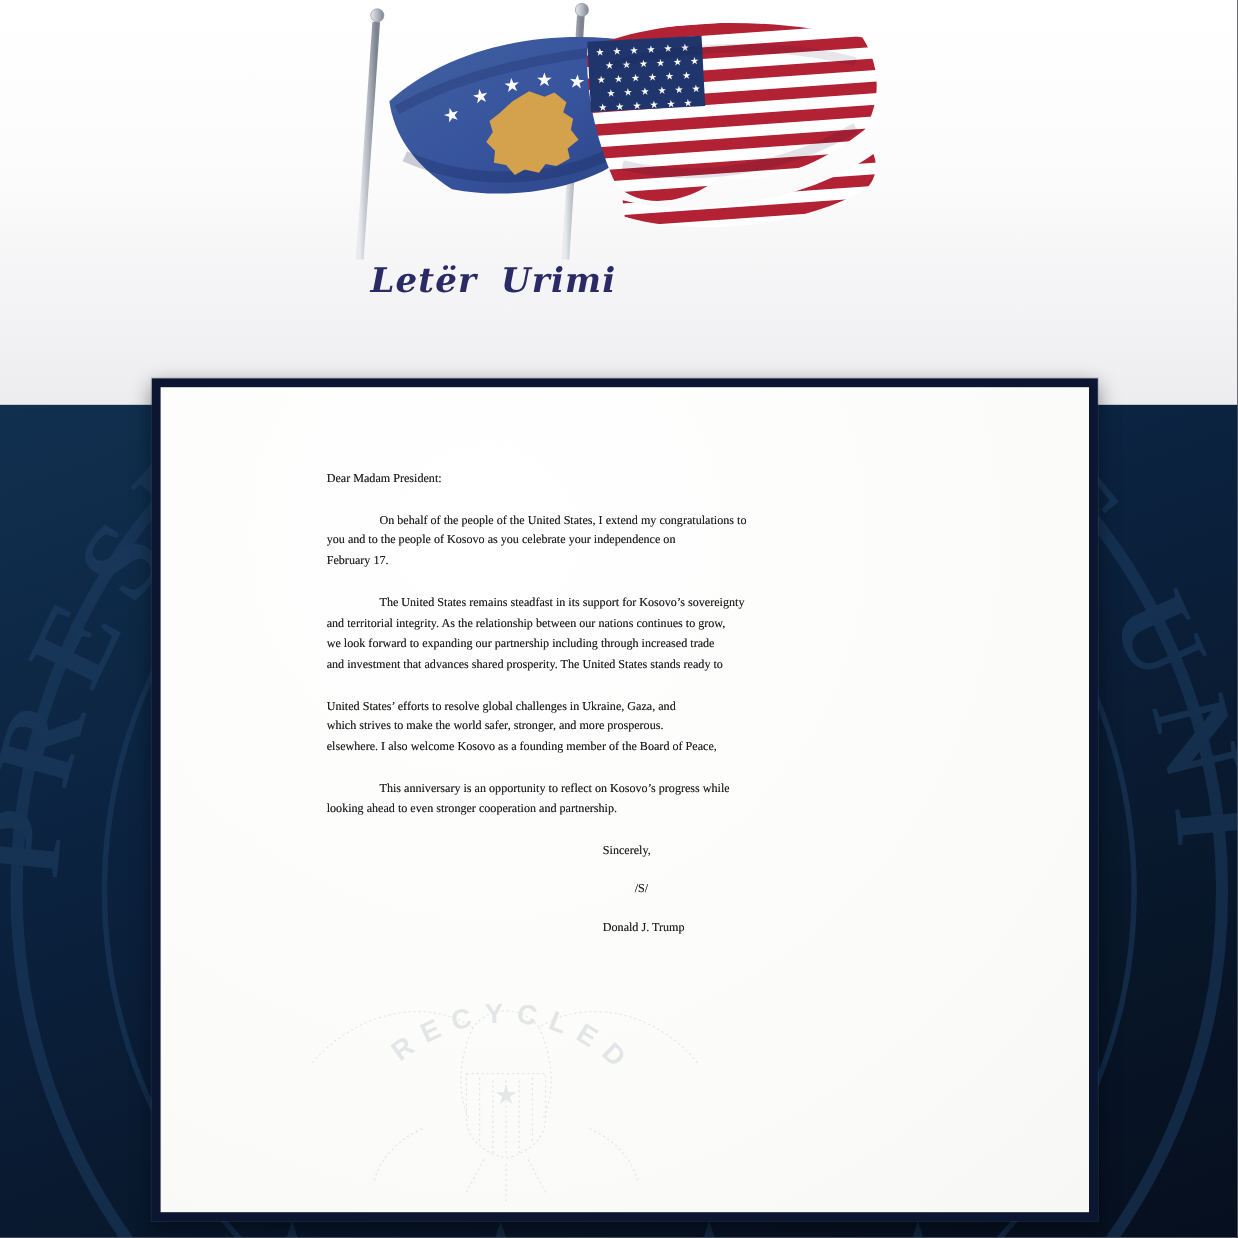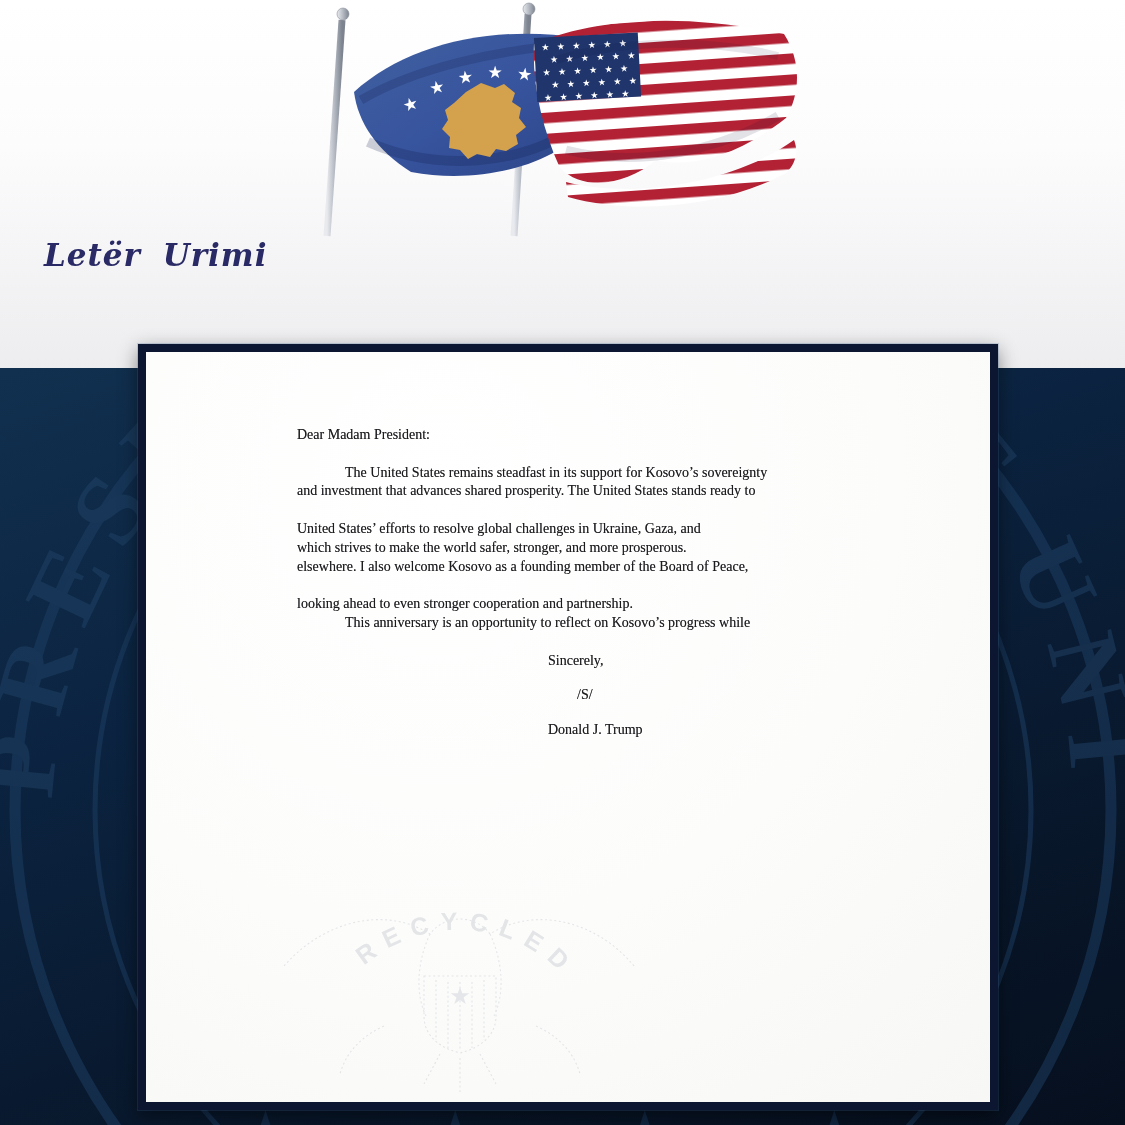--- a/index.html
+++ b/index.html
@@ -7,23 +7,23 @@
     position:relative;width:1125px;height:1125px;overflow:hidden;
     background:#fff;font-family:"Liberation Sans",sans-serif;
   }
   
   .top-band{
     position:absolute;left:0;top:0;width:1125px;height:368px;
     background:linear-gradient(180deg,#ffffff 0%,#fcfcfd 40%,#ededef 100%);
   }
   .flags-wrap{position:absolute;left:316px;top:0px;width:500px;height:242px;}
   .title-script{
-    position:absolute;left:0;top:237px;width:897px;
+    position:absolute;left:0;top:237px;width:897px;text-align:center;
     font-family:"DejaVu Serif",serif;font-style:italic;font-weight:700;
-    font-size:31px;color:#2a2a66;letter-spacing:1px;word-spacing:10px;padding-left:44px;
+    font-size:31px;color:#2a2a66;letter-spacing:1px;word-spacing:10px;
   }
   .title-main{
     position:absolute;left:0;width:1125px;text-align:center;
     font-family:"Liberation Sans",sans-serif;font-weight:700;
     font-size:32px;color:#2a2a66;letter-spacing:2.5px;
   }
   .title-main.l1{top:272px;}
   .title-main.l2{top:305px;}
   
   .navy-band{
@@ -36,21 +36,21 @@
     position:absolute;left:138px;top:344px;width:860px;height:766px;
     box-sizing:border-box;background:#0d1630;padding:8px;
     box-shadow:0 0 0 1px rgba(70,110,160,.22), 0 6px 18px rgba(0,0,0,.45);
   }
   .paper{
     position:relative;width:100%;height:100%;overflow:hidden;
     background:radial-gradient(circle at 35% 18%, #ffffff 0%, #fcfcfb 55%, #f7f7f5 100%);
   }
   .letter-body{
     position:absolute;left:151px;top:74px;width:548px;
-    font-family:"Liberation Serif",serif;font-size:14px;line-height:18.7px;
+    font-family:"Liberation Serif",serif;font-size:11px;line-height:18.7px;
     color:#1c1c1f;text-shadow:0 0 .6px rgba(60,60,65,.65);
   }
   .letter-body .line{display:block;}
   .letter-body .indent{text-indent:48px;}
   .para{margin:19px 0 0 0;}
   .greeting{margin:0;}
   .sig-block{margin:19px 0 0 251px;}
   .sig-line{display:block;}
   .sig-gap{margin-top:16px;}
   .sig-s{margin-left:29px;}
@@ -185,35 +185,42 @@
           <textPath href="#recycArc" startOffset="22">RECYCLED</textPath>
         </text>
         <text x="196" y="160" text-anchor="middle" font-size="24" fill="#d6d9de">★</text>
       </svg>
 
       <div class="letter-body">
         <p class="greeting">
             <span class="line">Dear Madam President:</span>
           </p>
 
+        <p class="para">
+          <span class="line indent">On behalf of the people of the United States, I extend my congratulations to</span>
+          <span class="line">you and to the people of Kosovo as you celebrate your independence on</span>
+          <span class="line">February 17.</span>
+        </p>
 
         <p class="para">
           <span class="line indent">The United States remains steadfast in its support for Kosovo’s sovereignty</span>
+          <span class="line">and territorial integrity. As the relationship between our nations continues to grow,</span>
+          <span class="line">we look forward to expanding our partnership including through increased trade</span>
           <span class="line">and investment that advances shared prosperity. The United States stands ready to</span>
         </p>
 
         <p class="para">
           <span class="line">United States’ efforts to resolve global challenges in Ukraine, Gaza, and</span>
           <span class="line">which strives to make the world safer, stronger, and more prosperous.</span>
           <span class="line">elsewhere.  I also welcome Kosovo as a founding member of the Board of Peace,</span>
         </p>
 
         <p class="para">
+          <span class="line indent">This anniversary is an opportunity to reflect on Kosovo’s progress while</span>
           <span class="line">looking ahead to even stronger cooperation and partnership.</span>
-          <span class="line indent">This anniversary is an opportunity to reflect on Kosovo’s progress while</span>
         </p>
 
         <div class="sig-block">
           <span class="sig-line">Sincerely,</span>
           <span class="sig-line sig-gap sig-s">/S/</span>
           <span class="sig-line sig-gap">Donald J. Trump</span>
         </div>
       </div>
 
     </div>

